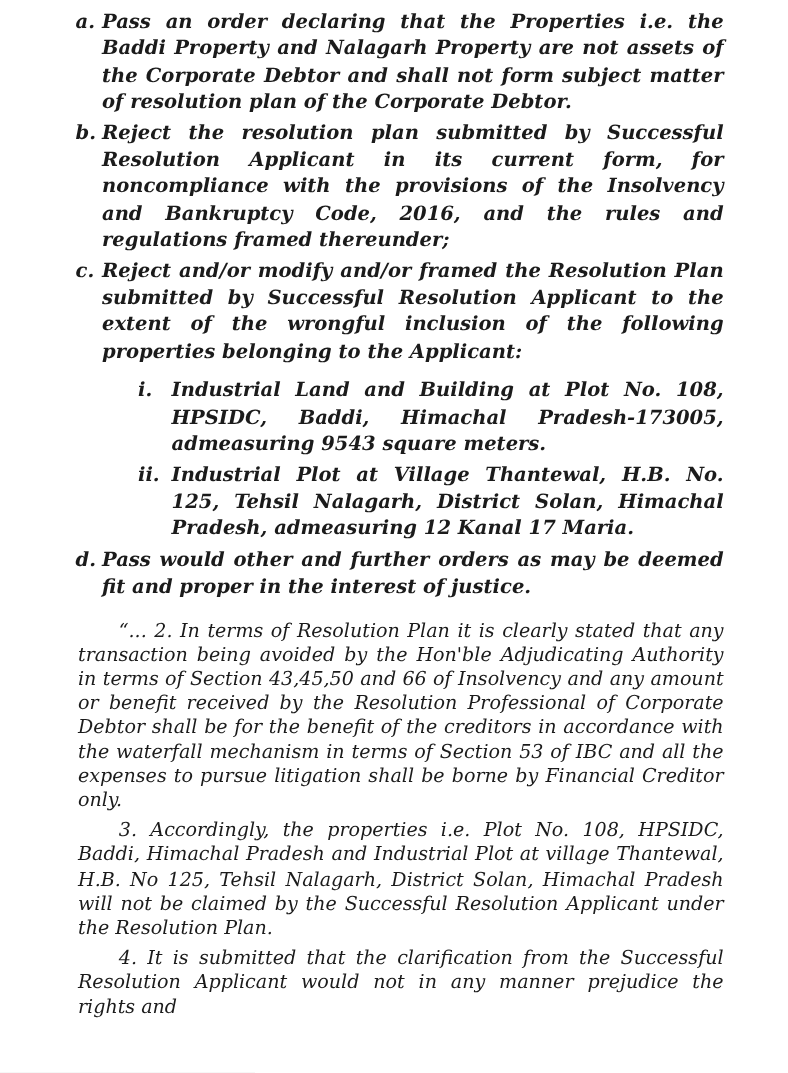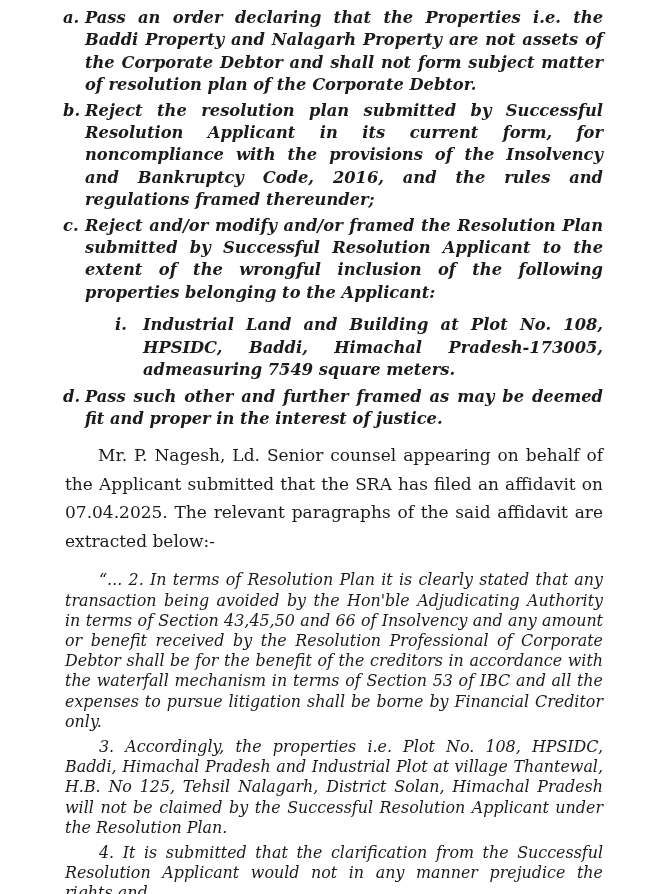--- a/index.html
+++ b/index.html
@@ -83,30 +83,33 @@
   </div>
 
   <div class="li">
     <span class="marker">c.</span>
     <div class="li-text">Reject and/or modify and/or framed the Resolution Plan submitted by Successful Resolution Applicant to the extent of the wrongful inclusion of the following properties belonging to the Applicant:</div>
   </div>
 
   <div class="sublist">
     <div class="li">
       <span class="marker">i.</span>
-      <div class="li-text">Industrial Land and Building at Plot No. 108, HPSIDC, Baddi, Himachal Pradesh-173005, admeasuring 7549 square meters.</div>
+      <div class="li-text">Industrial Land and Building at Plot No. 108, HPSIDC, Baddi, Himachal Pradesh-173005, admeasuring 9543 square meters.</div>
+    </div>
+    <div class="li">
+      <span class="marker">ii.</span>
+      <div class="li-text">Industrial Plot at Village Thantewal, H.B. No. 125, Tehsil Nalagarh, District Solan, Himachal Pradesh, admeasuring 12 Kanal 17 Maria.</div>
     </div>
   </div>
 
   <div class="li">
     <span class="marker">d.</span>
-    <div class="li-text">Pass such other and further framed as may be deemed fit and proper in the interest of justice.</div>
+    <div class="li-text">Pass would other and further orders as may be deemed fit and proper in the interest of justice.</div>
   </div>
 
-  <p class="counsel">Mr. P. Nagesh, Ld. Senior counsel appearing on behalf of the Applicant submitted that the SRA has filed an affidavit on 07.04.2025. The relevant paragraphs of the said affidavit are extracted below:-</p>
 
   <div class="extract">
     <p>“... 2. In terms of Resolution Plan it is clearly stated that any transaction being avoided by the Hon'ble Adjudicating Authority in terms of Section 43,45,50 and 66 of Insolvency and any amount or benefit received by the Resolution Professional of Corporate Debtor shall be for the benefit of the creditors in accordance with the waterfall mechanism in terms of Section 53 of IBC and all the expenses to pursue litigation shall be borne by Financial Creditor only.</p>
     <p>3. Accordingly, the properties i.e. Plot No. 108, HPSIDC, Baddi, Himachal Pradesh and Industrial Plot at village Thantewal, H.B. No 125, Tehsil Nalagarh, District Solan, Himachal Pradesh will not be claimed by the Successful Resolution Applicant under the Resolution Plan.</p>
     <p>4. It is submitted that the clarification from the Successful Resolution Applicant would not in any manner prejudice the rights and</p>
   </div>
 
 </div>
 
 </body></html>

